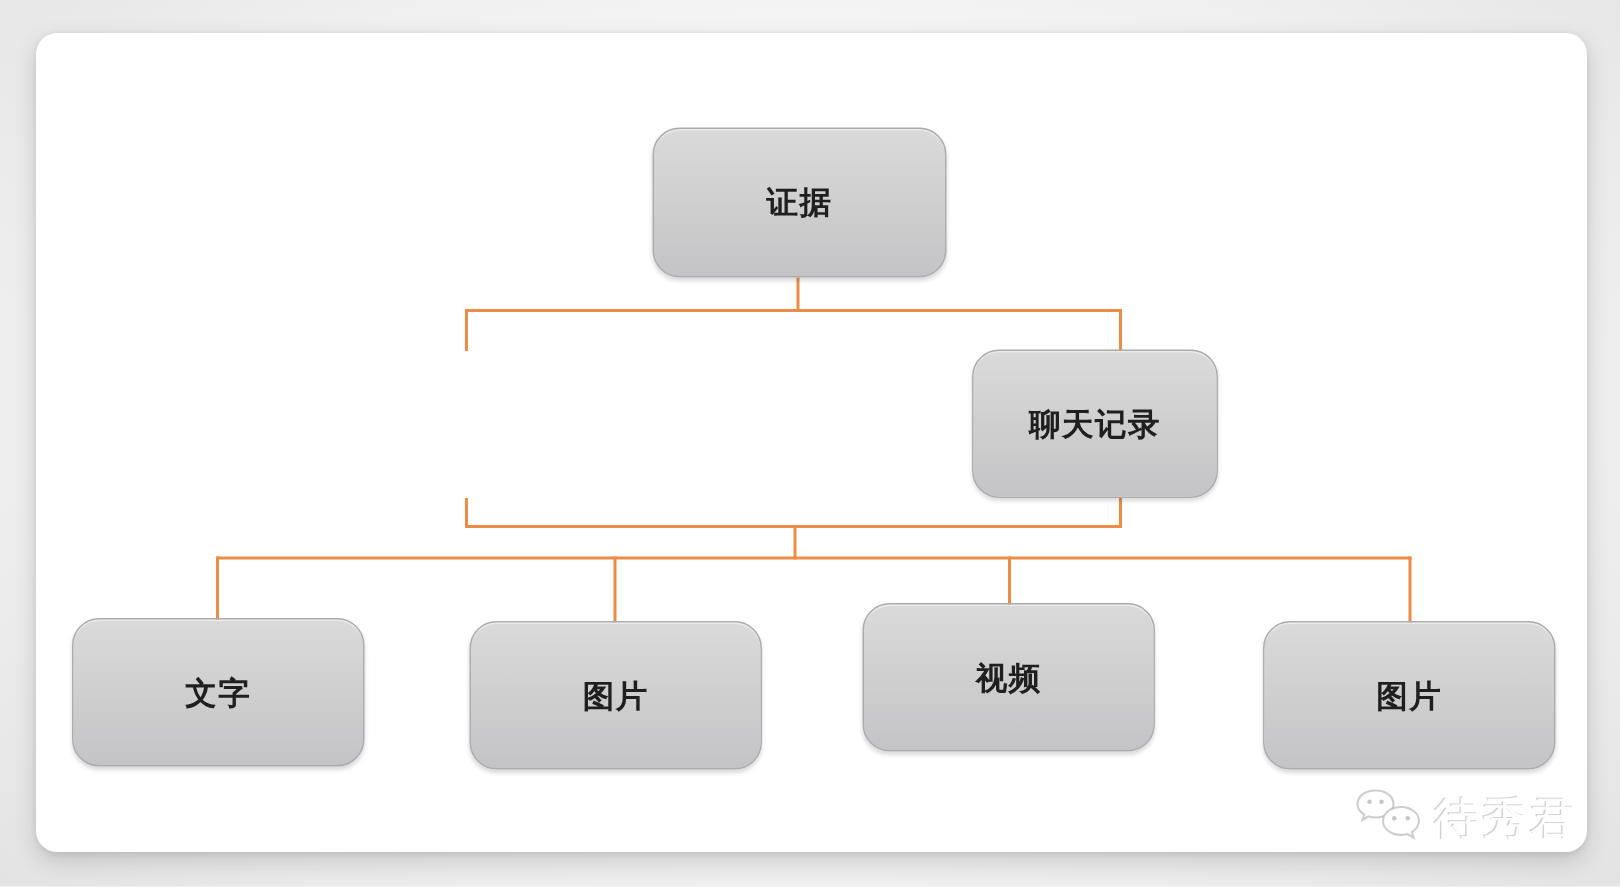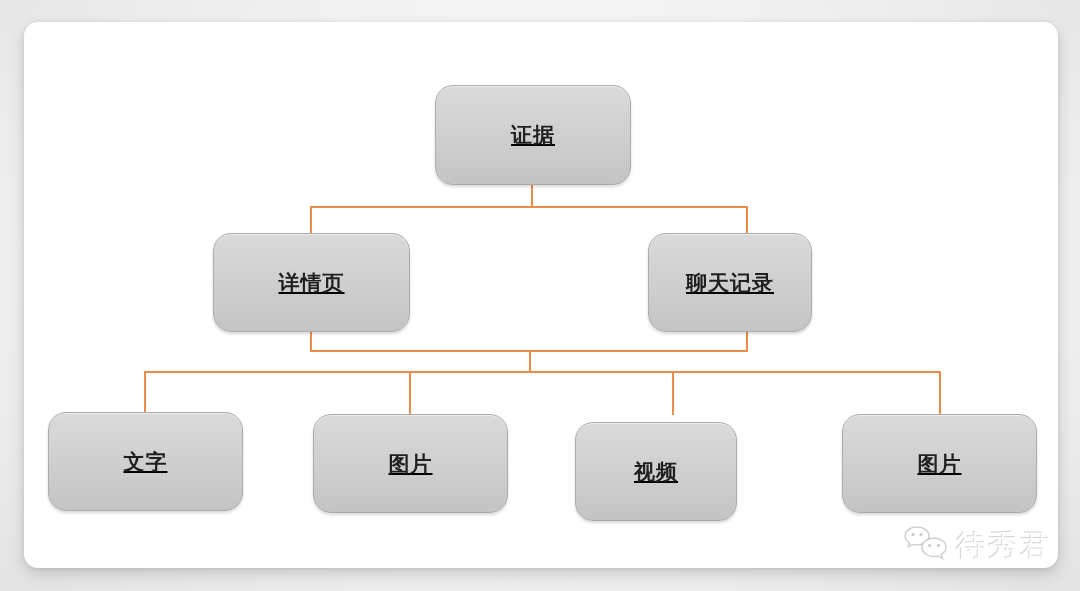--- a/index.html
+++ b/index.html
@@ -37,21 +37,20 @@
   .node{
     position:absolute;
     z-index:3;
     display:flex;
     align-items:center;
     justify-content:center;
     background:linear-gradient(180deg, var(--node-top) 0%, var(--node-bottom) 100%);
     border:1px solid var(--node-border);
     border-radius:18px;
     box-shadow:0 2px 3px rgba(0,0,0,0.15), inset 0 1px 0 rgba(255,255,255,0.45);
-    text-decoration:underline;
   }
   .node span{
     font-size:21px;
     font-weight:700;
     color:#1f1f1f;
     letter-spacing:1px;
   }
   .watermark{
     position:absolute;
     right:28px;bottom:24px;
@@ -87,34 +86,31 @@
   <div class="conn h" style="left:144px;top:371px;width:797px;"></div>
   <div class="conn v" style="left:144px;top:371px;height:44px;"></div>
   <div class="conn v" style="left:409px;top:371px;height:44px;"></div>
   <div class="conn v" style="left:672px;top:371px;height:44px;"></div>
   <div class="conn v" style="left:939px;top:371px;height:44px;"></div>
 
   <div class="node" style="left:435px;top:85px;width:196px;height:100px;">
     <span>证据</span>
   </div>
 
-  <div class="node" style="left:213px;top:233px;width:197px;height:99px;">
-    <span>详情页</span>
-  </div>
   <div class="node" style="left:648px;top:233px;width:164px;height:99px;">
     <span>聊天记录</span>
   </div>
 
   <div class="node" style="left:48px;top:412px;width:195px;height:99px;">
     <span>文字</span>
   </div>
   <div class="node" style="left:313px;top:414px;width:195px;height:99px;">
     <span>图片</span>
   </div>
-  <div class="node" style="left:575px;top:422px;width:162px;height:99px;text-align:right;">
+  <div class="node" style="left:575px;top:402px;width:195px;height:99px;text-align:right;">
     <span>视频</span>
   </div>
   <div class="node" style="left:842px;top:414px;width:195px;height:99px;">
     <span>图片</span>
   </div>
 
   <div class="watermark">
     <svg width="48" height="42" viewBox="0 0 48 42" aria-hidden="true">
       <g fill="rgba(255,255,255,0.96)" stroke="rgba(180,180,180,0.65)" stroke-width="1.4">
         <path d="M 15 2 C 8 2 3 6 3 11 C 3 14 4.8 16.4 7.5 18 L 6.3 21.5 L 10.5 19.3 C 11.9 19.7 13.4 20 15 20 C 22 20 27 16 27 11 C 27 6 22 2 15 2 Z"></path>

